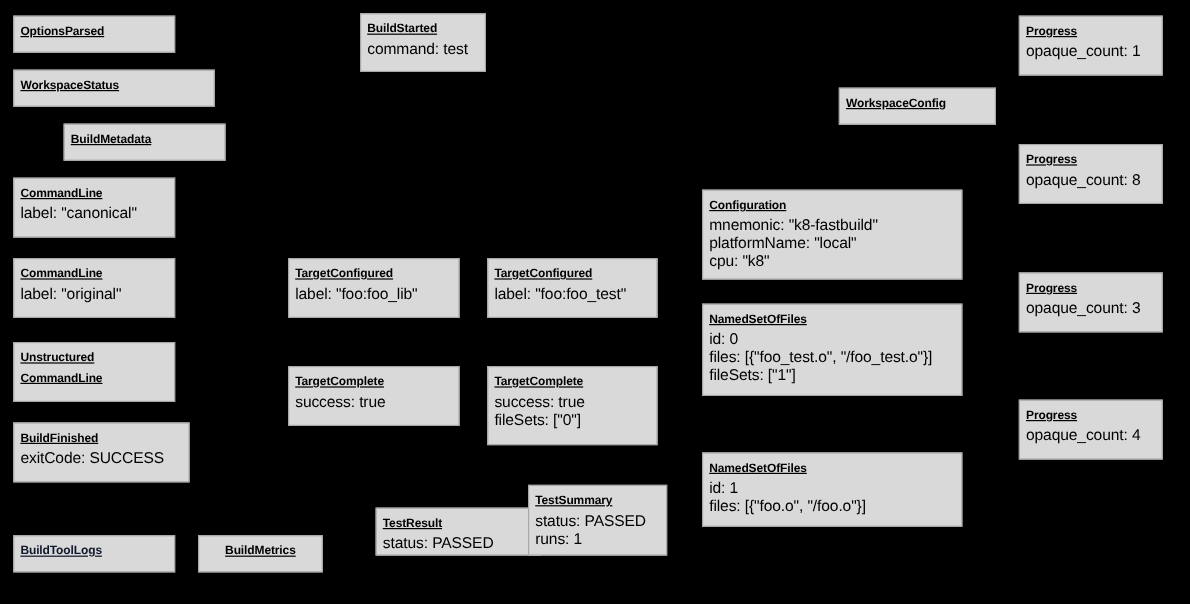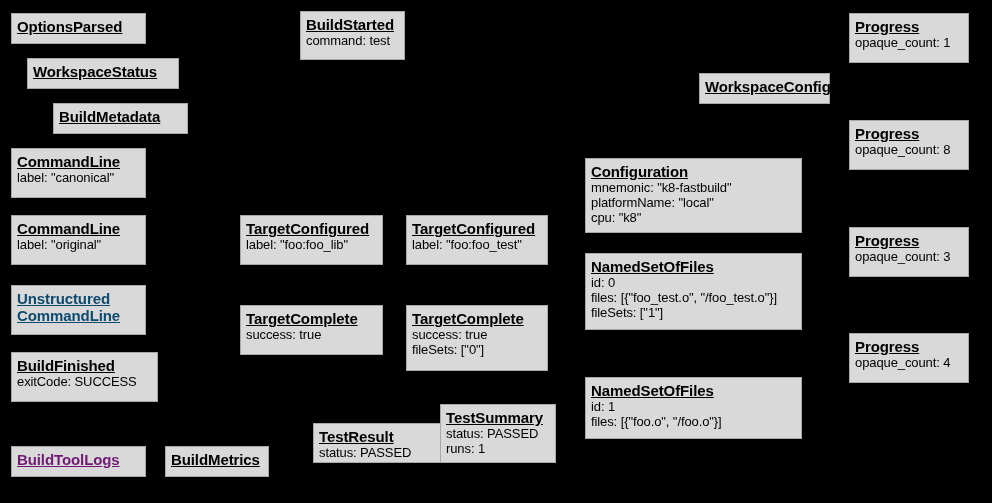--- a/index.html
+++ b/index.html
@@ -17,21 +17,21 @@
   }
   .node {
     position: absolute;
     background: #d9d9d9;
     border: 1px solid #a8a8a8;
     box-sizing: border-box;
     padding: 4px 5px 4px 5px;
     color: #000000;
   }
   .node .title {
-    font-size: 15px;
+    font-size: 10px;
     font-weight: bold;
     text-decoration: underline;
     line-height: 17px;
     white-space: nowrap;
     letter-spacing: -0.1px;
   }
   .node .title.wrap {
     white-space: normal;
   }
   .node .field {
@@ -43,45 +43,45 @@
     letter-spacing: -0.1px;
   }
 </style>
 </head>
 <body>
 
 <div id="canvas" style="background: rgb(0, 0, 0);">
     <div class="node" style="left: 11px; top: 13px; width: 135px; height: 31px; background: rgb(217, 217, 217); border-color: rgb(168, 168, 168); color: rgb(0, 0, 0);">
       <div class="title">OptionsParsed</div>
     </div>
-    <div class="node" style="left: 11px; top: 58px; width: 152px; height: 31px; background: rgb(217, 217, 217); border-color: rgb(168, 168, 168); color: rgb(0, 0, 0); margin-left: 16px;">
+    <div class="node" style="left: 11px; top: 58px; width: 168px; height: 31px; background: rgb(217, 217, 217); border-color: rgb(168, 168, 168); color: rgb(0, 0, 0);">
       <div class="title">WorkspaceStatus</div>
     </div>
     <div class="node" style="left: 11px; top: 103px; width: 135px; height: 31px; background: rgb(217, 217, 217); border-color: rgb(168, 168, 168); color: rgb(0, 0, 0); margin-left: 42px;">
       <div class="title">BuildMetadata</div>
     </div>
     <div class="node" style="left: 11px; top: 148px; width: 135px; height: 50px; background: rgb(217, 217, 217); border-color: rgb(168, 168, 168); color: rgb(0, 0, 0);">
       <div class="title">CommandLine</div>
       <div class="field">label: "canonical"</div>
     </div>
     <div class="node" style="left: 11px; top: 215px; width: 135px; height: 50px; background: rgb(217, 217, 217); border-color: rgb(168, 168, 168); color: rgb(0, 0, 0);">
       <div class="title">CommandLine</div>
       <div class="field">label: "original"</div>
     </div>
-    <div class="node" style="left: 11px; top: 285px; width: 135px; height: 50px; background: rgb(217, 217, 217); border-color: rgb(168, 168, 168); color: #0c4a6e;">
+    <div class="node" style="left: 11px; top: 285px; width: 135px; height: 50px; background: rgb(217, 217, 217); border-color: rgb(168, 168, 168); color: #000000;">
       <div class="title wrap">Unstructured CommandLine</div>
     </div>
     <div class="node" style="left: 11px; top: 352px; width: 147px; height: 50px; background: rgb(217, 217, 217); border-color: rgb(168, 168, 168); color: rgb(0, 0, 0);">
       <div class="title">BuildFinished</div>
       <div class="field">exitCode: SUCCESS</div>
     </div>
-    <div class="node" style="left: 11px; top: 446px; width: 135px; height: 31px; background: rgb(217, 217, 217); border-color: rgb(168, 168, 168); color: #701a75;">
+    <div class="node" style="left: 11px; top: 446px; width: 135px; height: 31px; background: rgb(217, 217, 217); border-color: rgb(168, 168, 168); color: #0f172a;">
       <div class="title">BuildToolLogs</div>
     </div>
-    <div class="node" style="left: 165px; top: 446px; width: 104px; height: 31px; background: rgb(217, 217, 217); border-color: rgb(168, 168, 168); color: rgb(0, 0, 0);">
+    <div class="node" style="left: 165px; top: 446px; width: 104px; height: 31px; background: rgb(217, 217, 217); border-color: rgb(168, 168, 168); color: rgb(0, 0, 0); text-align: center;">
       <div class="title">BuildMetrics</div>
     </div>
     <div class="node" style="left: 300px; top: 11px; width: 105px; height: 49px; background: rgb(217, 217, 217); border-color: rgb(168, 168, 168); color: rgb(0, 0, 0);">
       <div class="title">BuildStarted</div>
       <div class="field">command: test</div>
     </div>
     <div class="node" style="left: 240px; top: 215px; width: 143px; height: 50px; background: rgb(217, 217, 217); border-color: rgb(168, 168, 168); color: rgb(0, 0, 0);">
       <div class="title">TargetConfigured</div>
       <div class="field">label: "foo:foo_lib"</div>
     </div>

